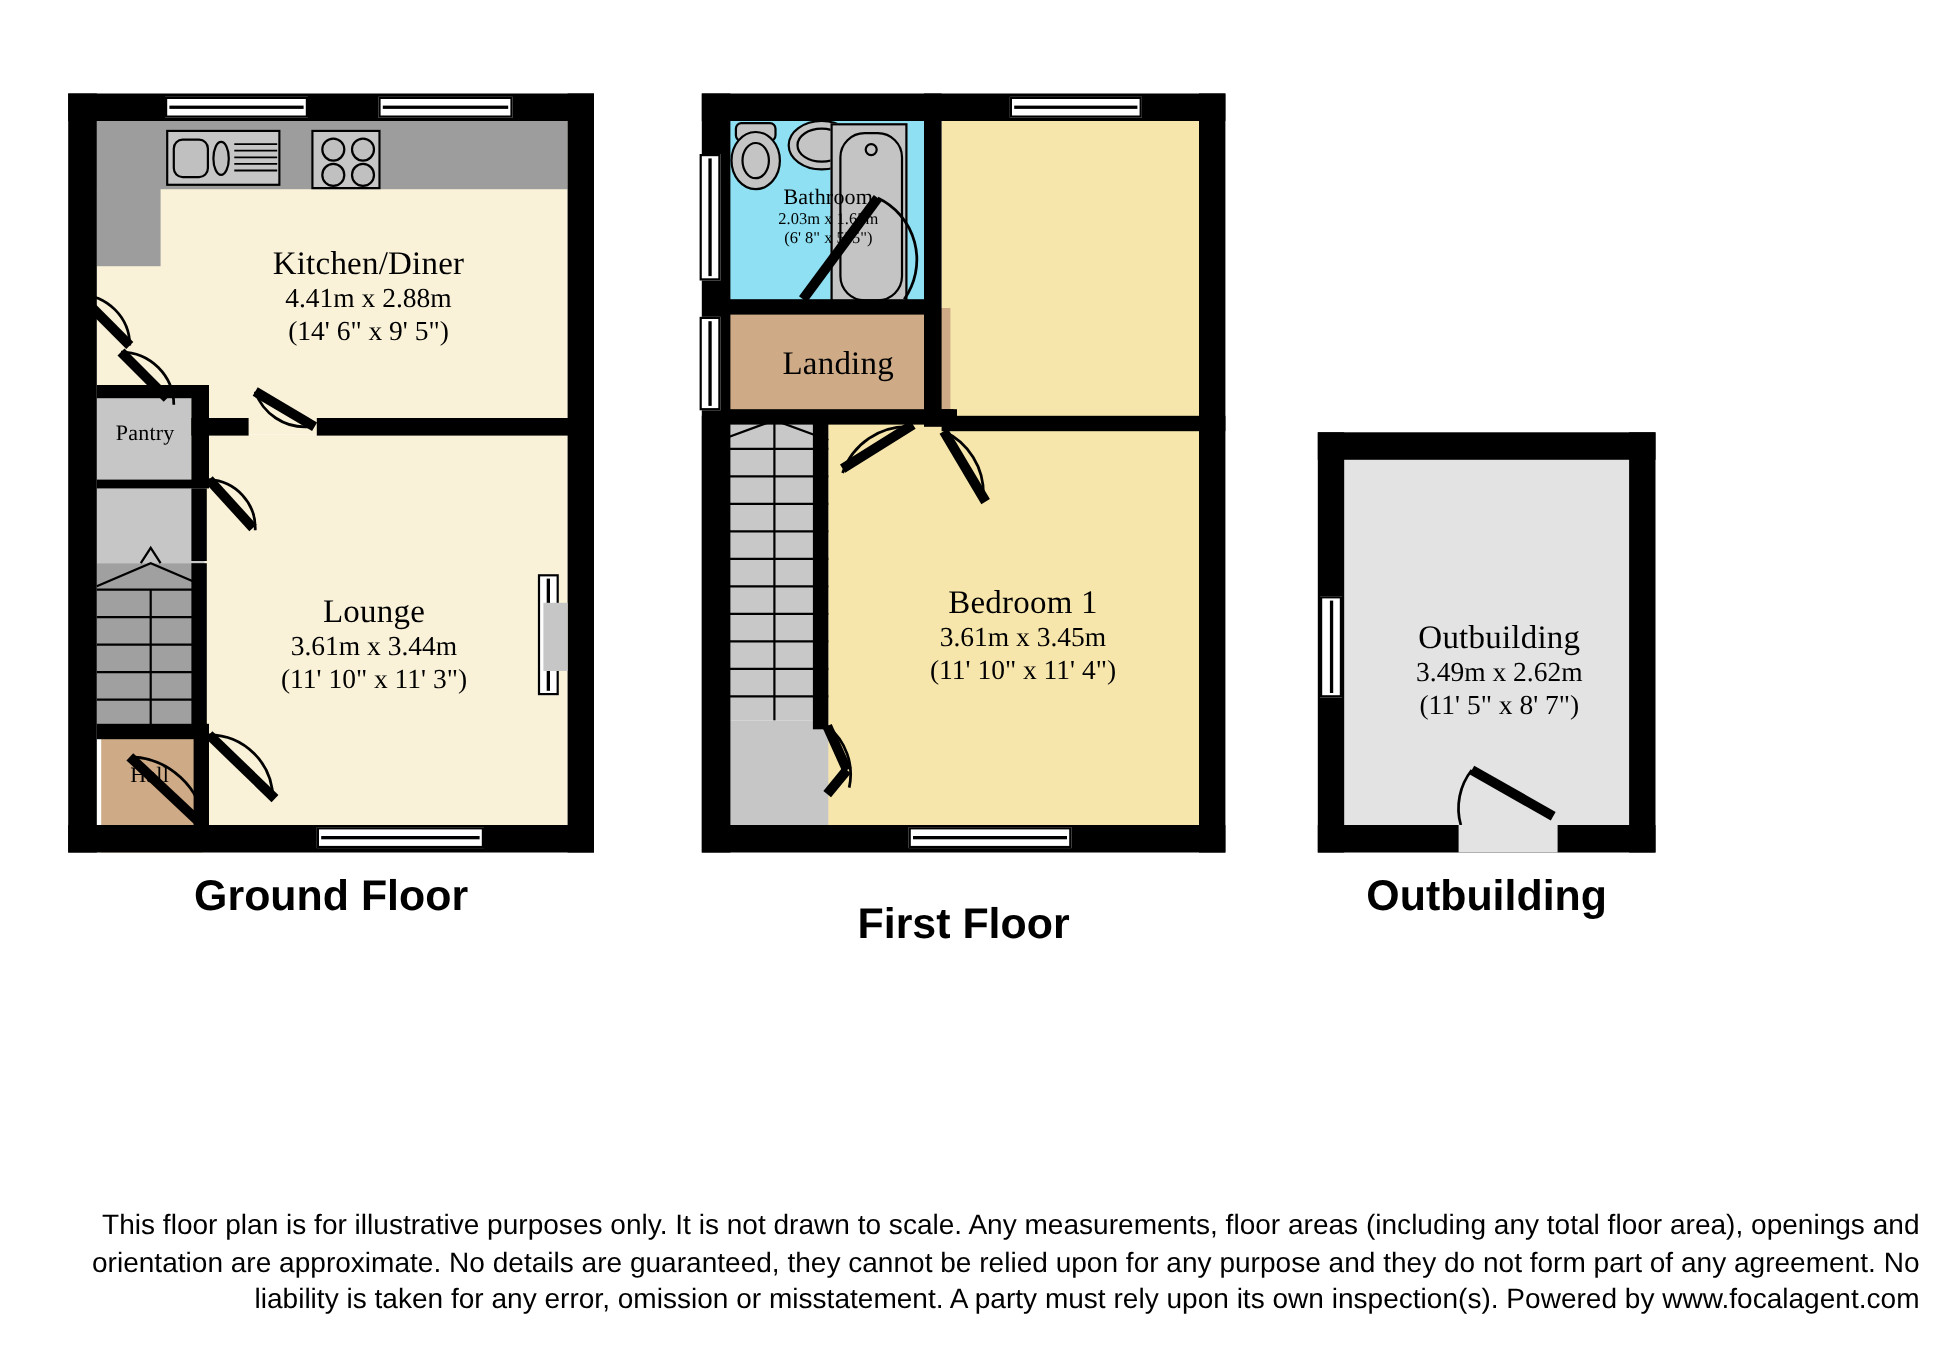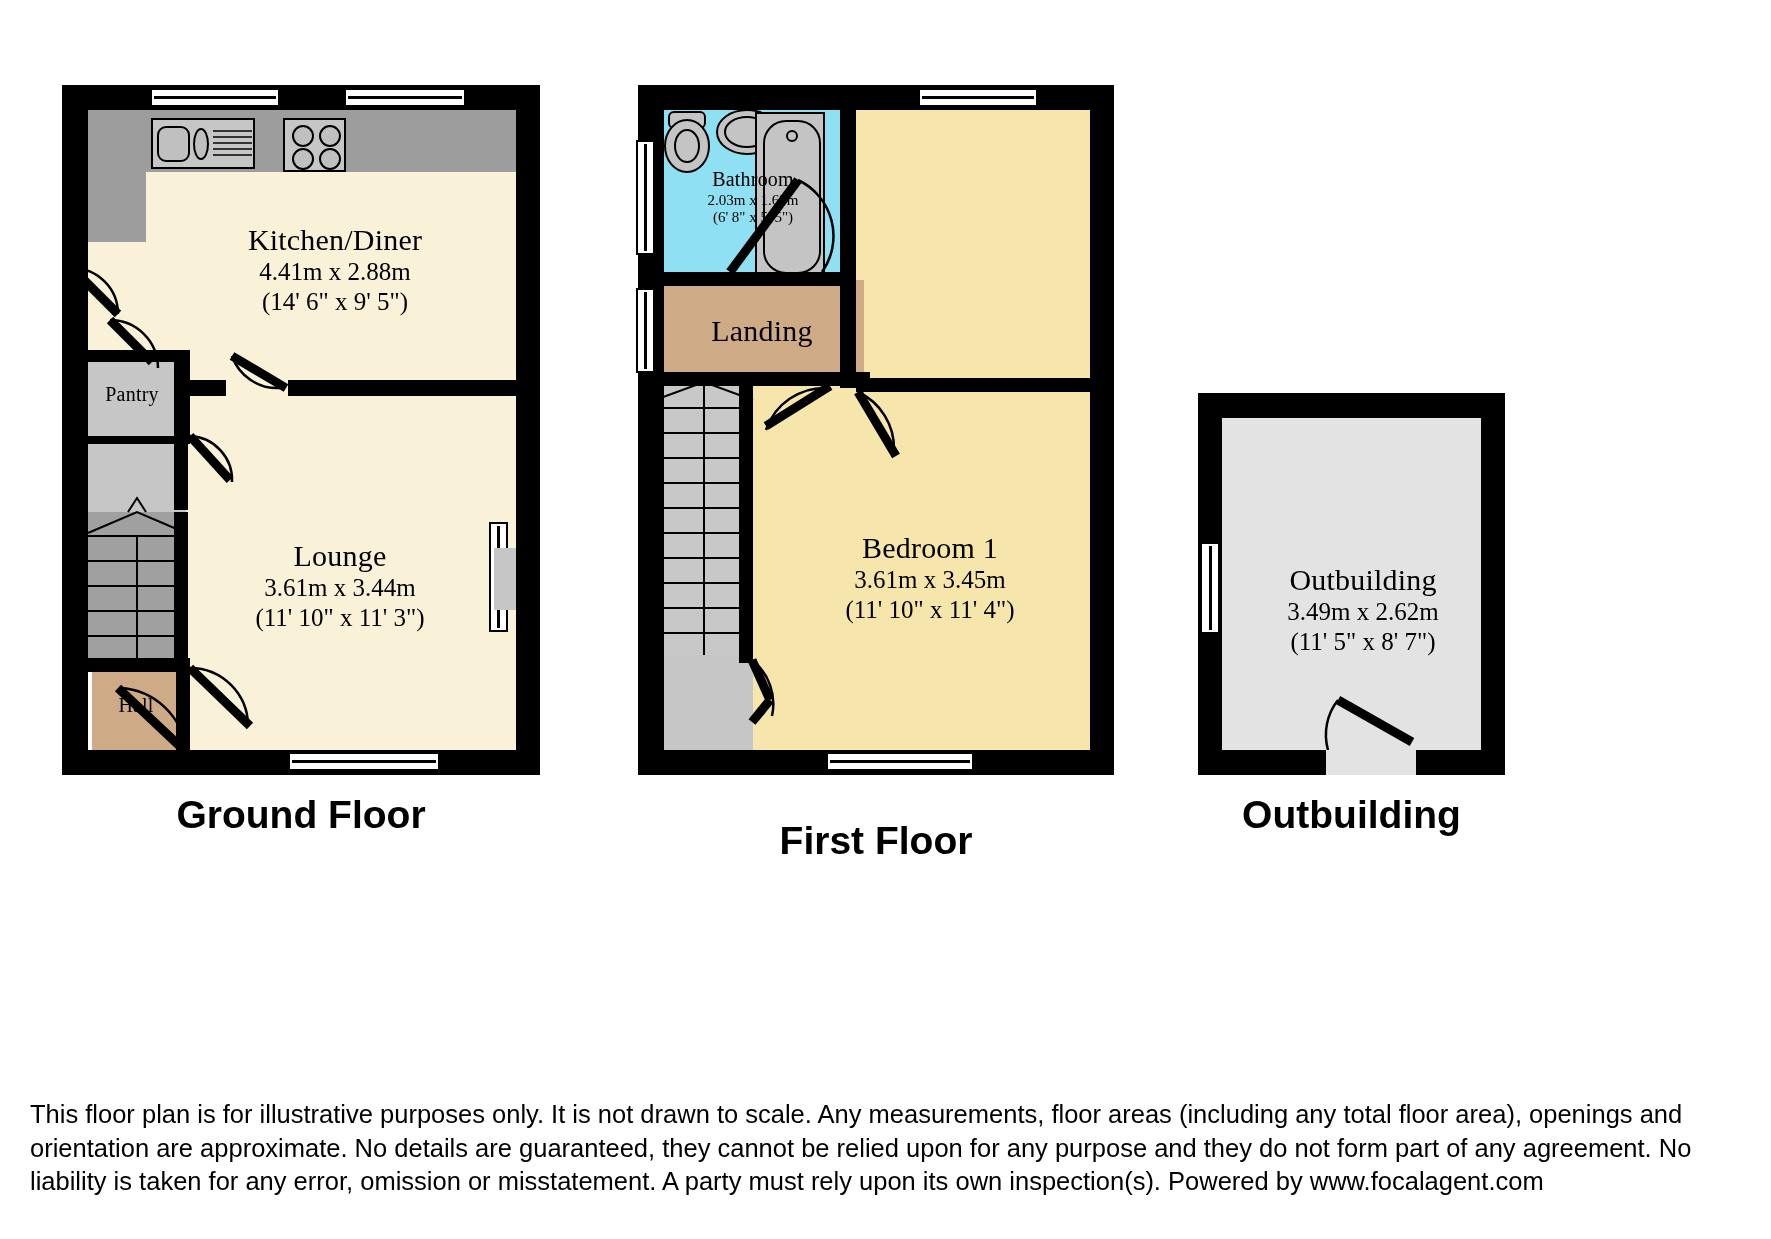--- a/index.html
+++ b/index.html
@@ -66,21 +66,21 @@
   .counter { position:absolute; background:#9d9d9d; }
   .fixture { position:absolute; background:#c8c8c8; border:2px solid #000; }
 
   
   .footer { position:absolute; left:30px; color:#000; }
   #total-area {
     top: 1040px; font-size: 26px; white-space: nowrap;
   }
   #disclaimer {
     top: 1098px; width: 1715px; font-size: 25.5px; line-height: 1.32;
-    text-align: left;
+    text-align: right;
   }
 </style>
 </head>
 <body>
 
 <div id="page">
 
   <div class="plan" id="ground-floor" style="left:0px; top:0px; width:600px; height:800px;">
 
     <div class="room fill-cream" style="left:88px; top:110px; width:428px; height:285px;"></div>

